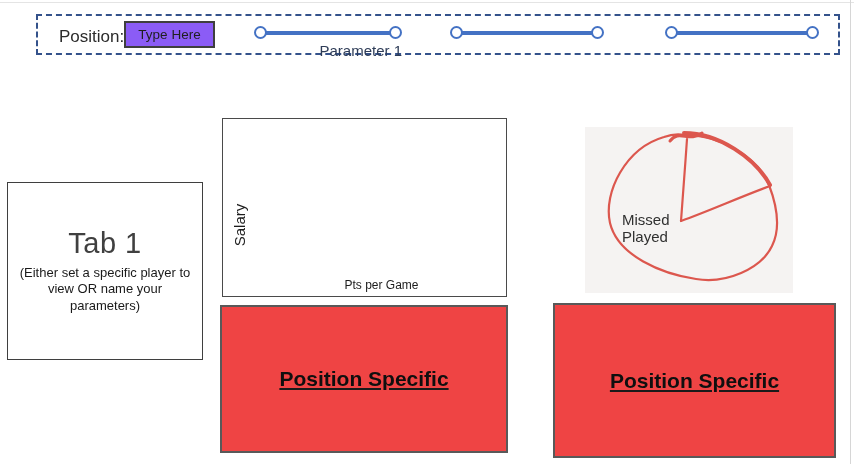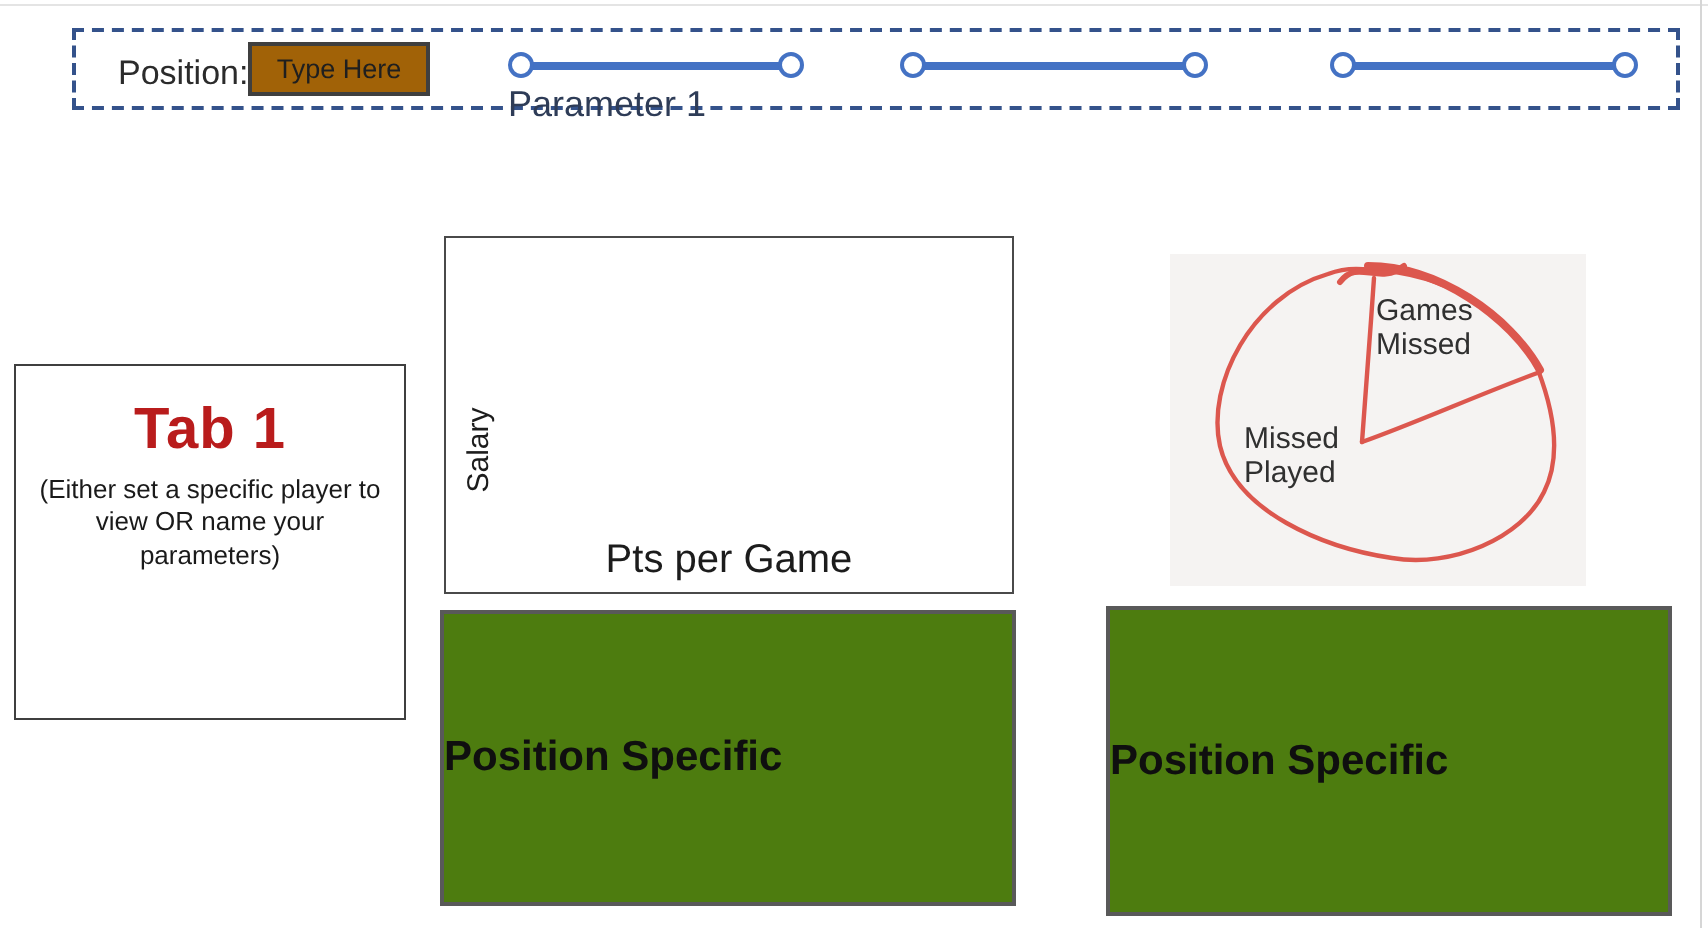--- a/index.html
+++ b/index.html
@@ -11,76 +11,76 @@
   .page-right-edge{position:absolute;top:0;left:850px;width:1px;height:464px;background:#d6d6d6;}
 
   
   .filter-bar{
     position:absolute;left:36px;top:14px;width:804px;height:41px;
     border:2px dashed #34528b;box-sizing:border-box;background:#fff;
   }
   .position-label{position:absolute;left:21px;top:11px;font-size:17px;color:#2b2b2b;}
   .position-input{
     position:absolute;left:86px;top:5px;width:91px;height:27px;
-    border:2px solid #3f3f3f;box-sizing:border-box;background:#a16207;
+    border:2px solid #3f3f3f;box-sizing:border-box;background:#8b5cf6;
     font-family:"Liberation Sans", sans-serif;font-size:13.5px;color:#1f1f1f;
     text-align:center;padding:0;outline:none;
   }
   .slider{position:absolute;top:10px;height:28px;}
   .slider-1{left:216px;width:148px;}
   .slider-2{left:412px;width:154px;}
   .slider-3{left:627px;width:154px;}
   .slider-track{
     position:absolute;left:6px;right:6px;top:5px;height:4px;
     background:#4472c4;border-radius:2px;
   }
   .slider-handle{
     position:absolute;top:0;width:13px;height:13px;border:2px solid #4472c4;
     border-radius:50%;background:#ffffff;box-sizing:border-box;
   }
   .handle-left{left:0;}
   .handle-right{right:0;}
   .slider-label{
-    position:absolute;top:16px;left:0;width:100%;text-align:left;
-    font-size:18px;color:#2e3c57;
+    position:absolute;top:16px;left:0;width:100%;text-align:right;
+    font-size:15px;color:#2e3c57;
   }
 
   
   .tab-panel{
     position:absolute;left:7px;top:182px;width:196px;height:178px;
     border:1px solid #3f3f3f;box-sizing:border-box;text-align:center;background:#fff;
   }
-  .tab-title{margin-top:16px;font-size:29px;font-weight:bold;color:#b91c1c;letter-spacing:0.5px;}
+  .tab-title{margin-top:44px;font-size:29px;font-weight:normal;color:#404040;letter-spacing:0.5px;}
   .tab-subtitle{margin:5px auto 1px;width:178px;font-size:13px;line-height:1.25;color:#1a1a1a;}
 
   
   .scatter-panel{
     position:absolute;left:222px;top:118px;width:285px;height:179px;
     border:1.5px solid #4a4a4a;box-sizing:border-box;background:#fff;
   }
   .y-axis-label{
     position:absolute;left:8px;top:60%;transform:translateY(-50%) rotate(180deg);
     writing-mode:vertical-rl;font-size:15px;color:#1c1c1c;
   }
   .x-axis-label{
     position:absolute;bottom:4px;left:50%;transform:translateX(-50%);
-    margin-left:0;font-size:20px;color:#1c1c1c;white-space:nowrap;
+    margin-left:17px;font-size:12px;color:#1c1c1c;white-space:nowrap;
   }
 
   
   .pie-area{position:absolute;left:585px;top:127px;width:208px;height:166px;background:#f5f3f2;}
   .pie-area svg{position:absolute;left:0;top:0;}
   .pie-label{position:absolute;font-size:15px;line-height:1.13;color:#303030;}
   .pie-label-missed{left:103px;top:21px;width:64px;}
   .pie-label-played{left:37px;top:85px;width:60px;}
 
   
   .pos-panel{
-    position:absolute;border:2px solid #595959;box-sizing:border-box;background:#4d7c0f;
-    display:flex;align-items:center;
+    position:absolute;border:2px solid #595959;box-sizing:border-box;background:#ef4444;
+    display:flex;align-items:center;justify-content:center;text-decoration:underline;
   }
   .pos-panel-mid{left:220px;top:305px;width:288px;height:148px;}
   .pos-panel-right{left:553px;top:303px;width:283px;height:155px;}
   .pos-panel-label{font-size:21px;font-weight:bold;color:#0f0f0f;}
 </style>
 </head>
 <body>
 
 <div class="page-top-edge"></div>
 <div class="page-right-edge"></div>
@@ -126,21 +126,20 @@
       <path stroke-width="2.2" d="M 100 8 C 140 9 174 33 184 58 C 192 79 196 101 187 119 C 176 142 141 157 111 152 C 77 147 33 129 25 96 C 18 65 41 21 79 10 C 87 7 94 7 100 8"></path>
 
       <path stroke-width="4" d="M 99 6 C 134 6 170 31 185 58"></path>
 
       <path stroke-width="3" d="M 85 14 C 94 2 104 16 117 6"></path>
 
       <path stroke-width="2.2" d="M 102 12 C 100 40 98 70 96 94"></path>
       <path stroke-width="2.2" d="M 96 94 C 124 84 155 70 185 59"></path>
     </g>
   </svg>
-  <div class="pie-label pie-label-missed">Games Missed</div>
   <div class="pie-label pie-label-played">Missed Played</div>
 </div>
 
 <div class="pos-panel pos-panel-mid">
   <span class="pos-panel-label">Position Specific</span>
 </div>
 
 <div class="pos-panel pos-panel-right">
   <span class="pos-panel-label">Position Specific</span>
 </div>

